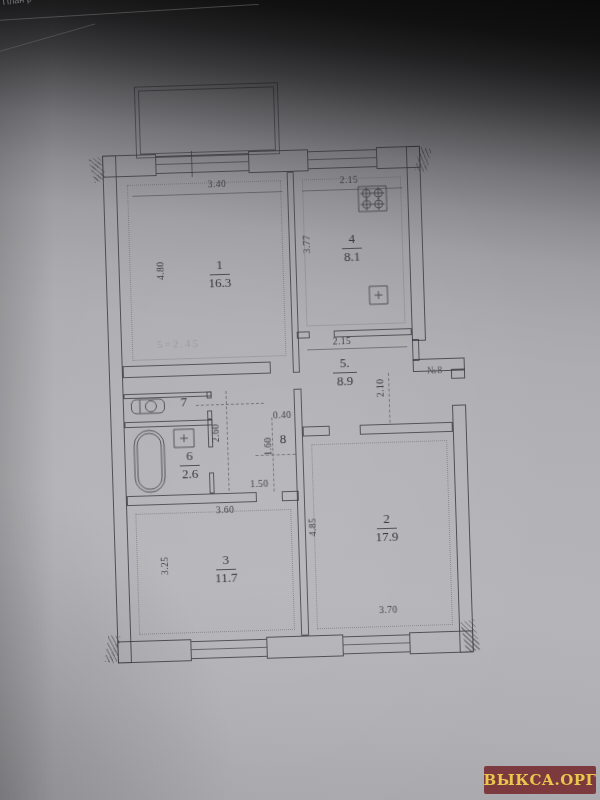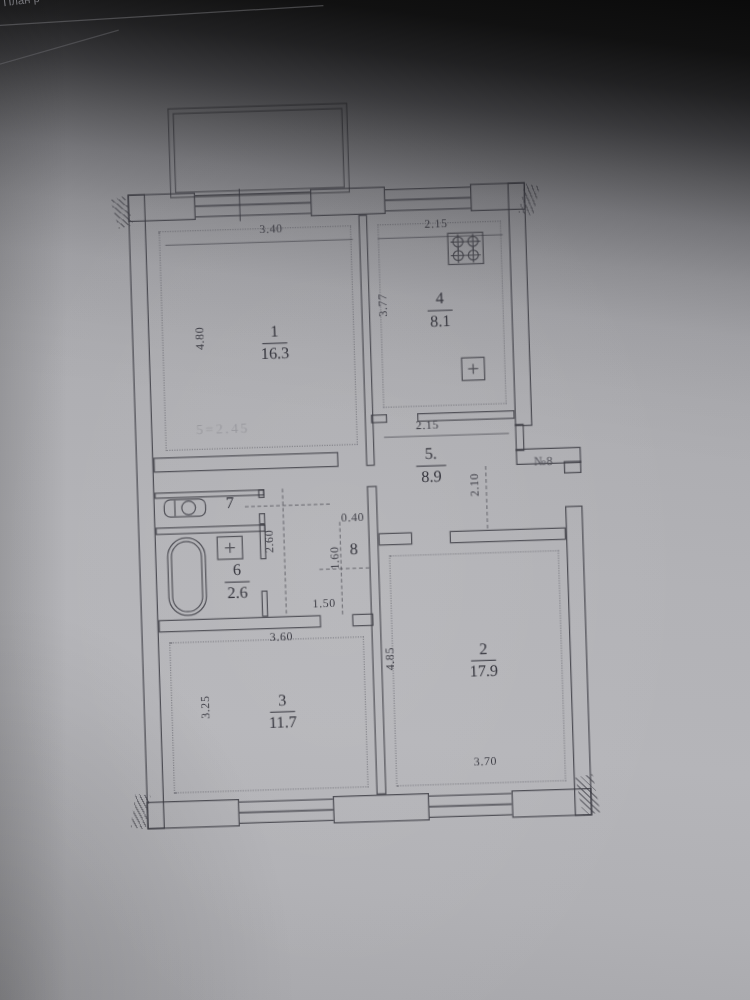--- a/index.html
+++ b/index.html
@@ -203,14 +203,17 @@
     <div class="dim vdim" style="left:186px;top:443px;width:40px;">4.85</div>
     <div class="dim" style="left:248px;top:529px;width:60px;">3.70</div>
 
     <div class="dim" style="left:312px;top:290px;width:40px;font-size:10px;color:#55555d;">№8</div>
 
     <div class="ghost" style="left:55px;top:254px;">5=2.45</div>
   </div>
 
   <div class="shadow"></div>
 
+  <div class="watermark">
+    <span>ВЫКСА.ОРГ</span>
+  </div>
 
 </div>
 
 </body></html>

